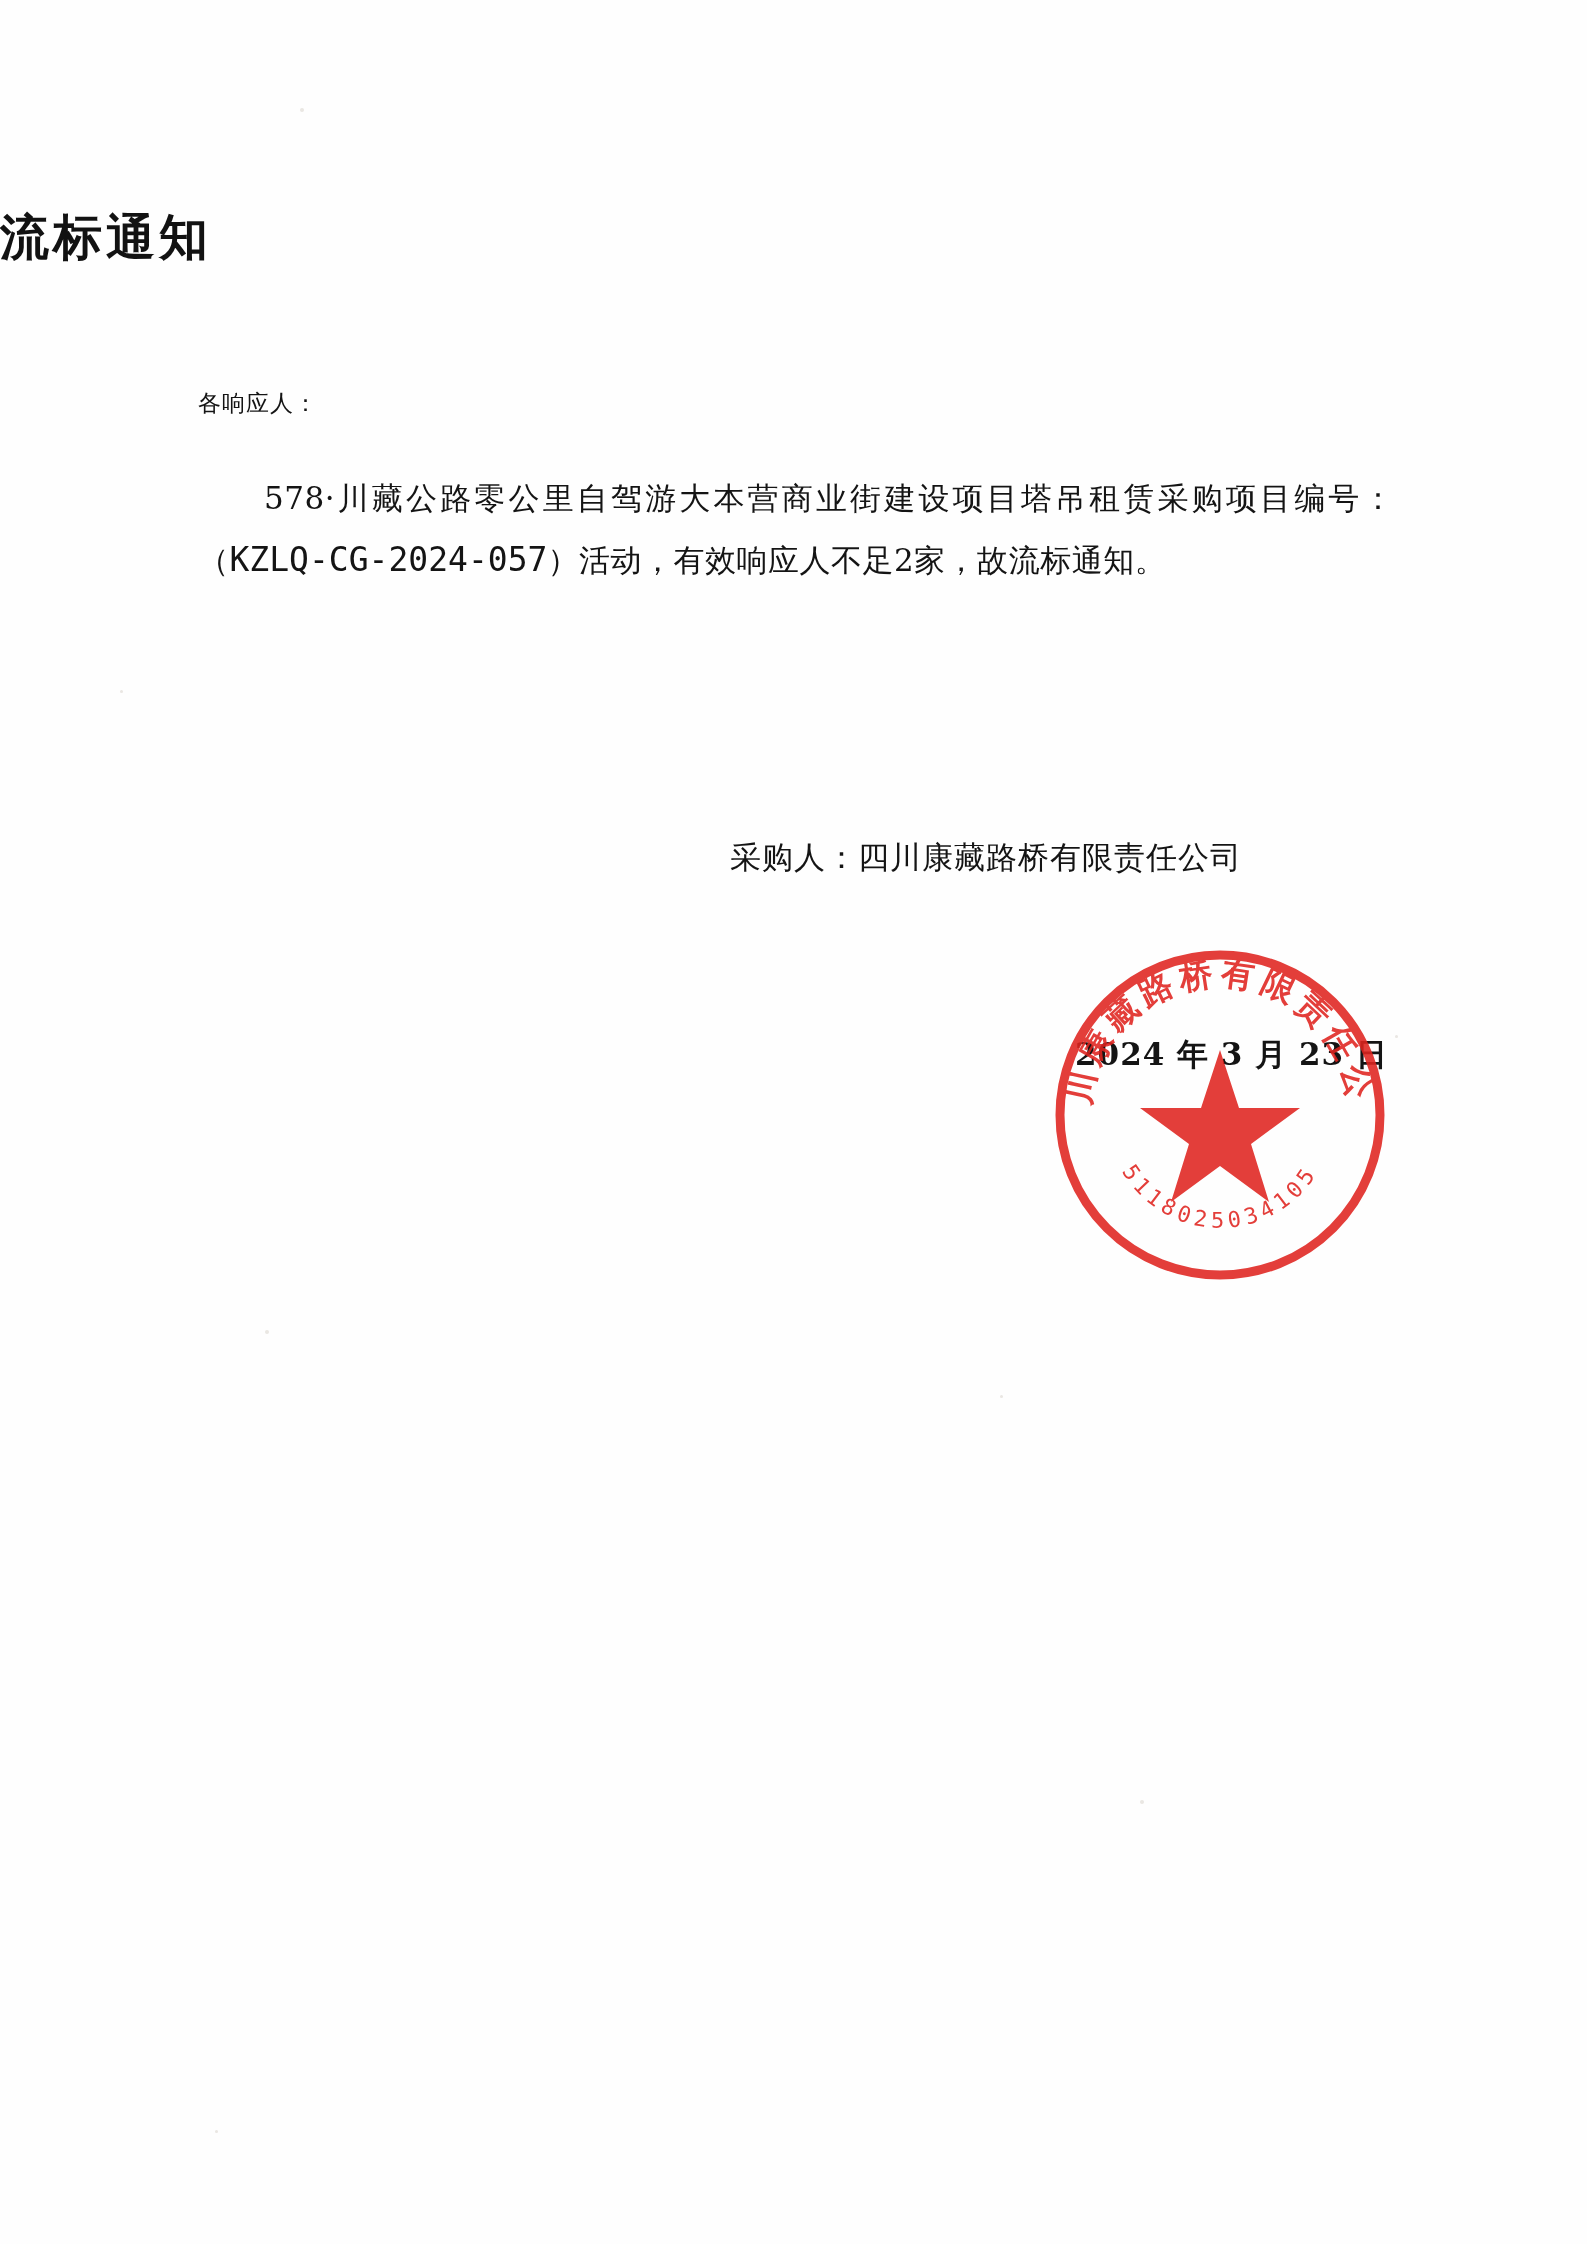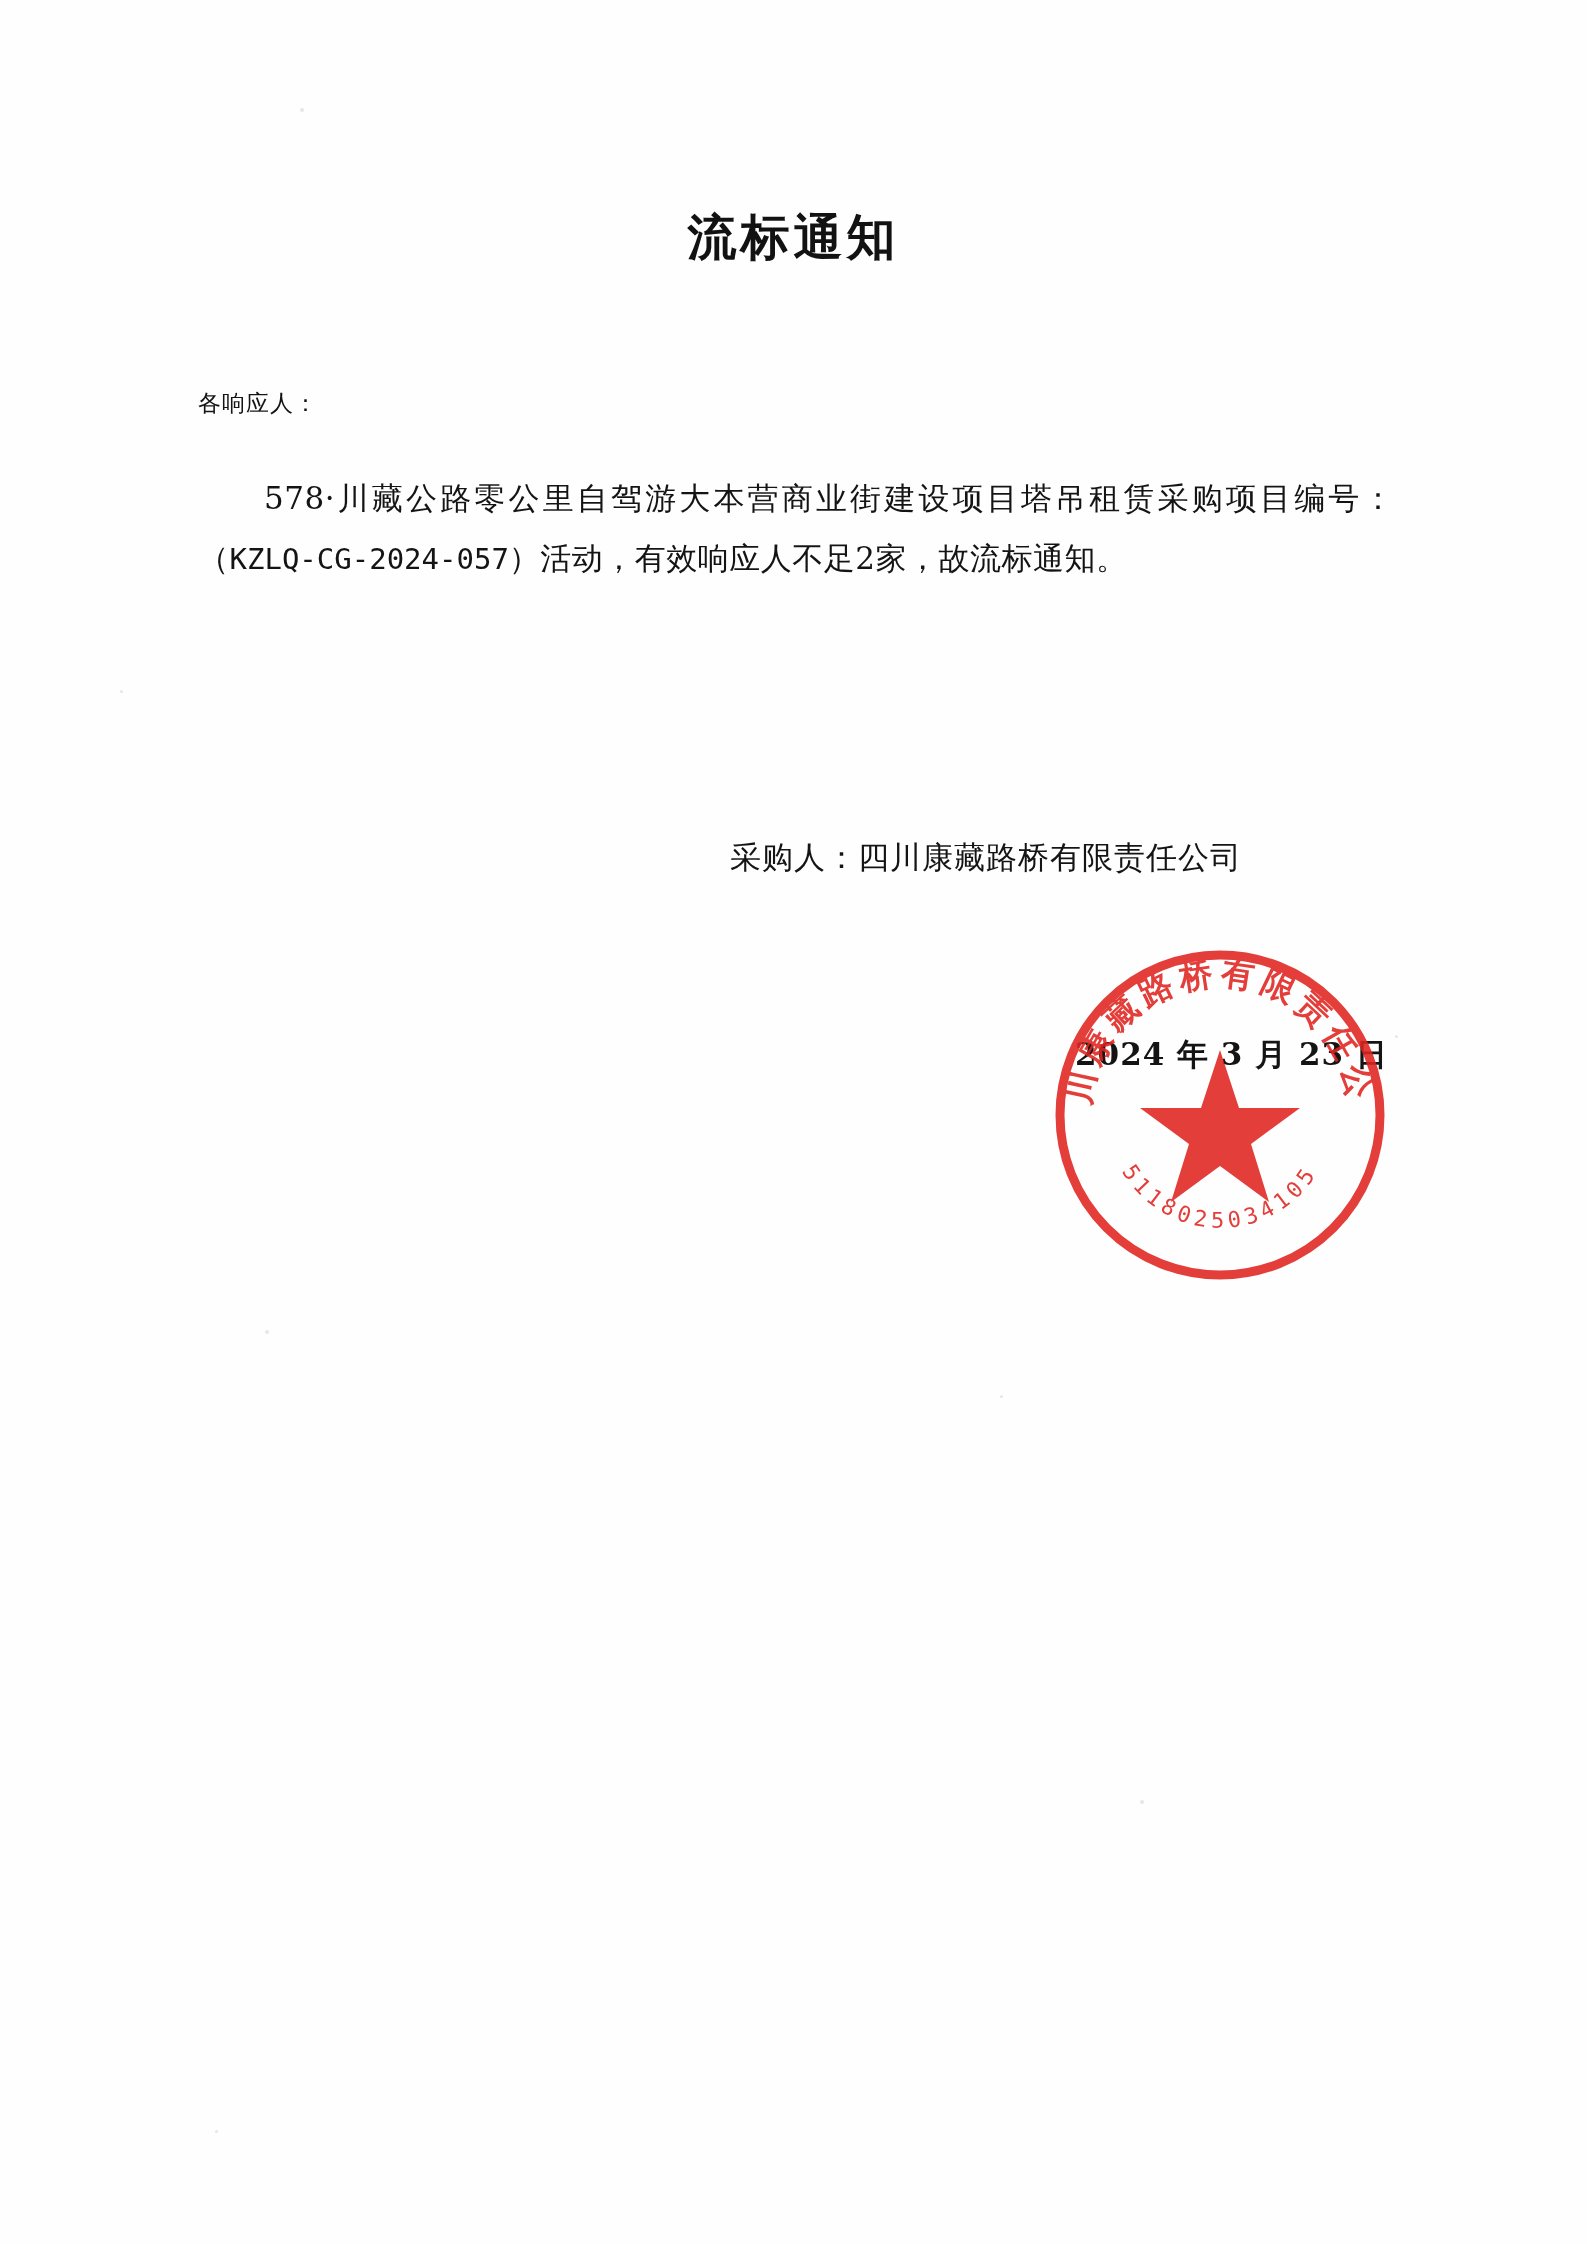--- a/index.html
+++ b/index.html
@@ -24,21 +24,20 @@
     position: absolute;
     background: #d8d4cc;
     border-radius: 50%;
     opacity: 0.55;
   }
   .doc-title {
     position: absolute;
     top: 205px;
     left: 0;
     width: 100%;
-    text-align: center;
     font-size: 49px;
     font-weight: bold;
     letter-spacing: 4px;
     font-family: "DejaVu Serif", "Liberation Serif", serif;
     color: #121212;
   }
   .salutation {
     position: absolute;
     top: 388px;
     left: 198px;
@@ -56,21 +55,21 @@
     letter-spacing: 0.5px;
     color: #141414;
     text-align: justify;
   }
   .body-block .indent {
     display: inline-block;
     width: 66px;
   }
   .mono-inline {
     font-family: "DejaVu Sans Mono", "Liberation Mono", monospace;
-    font-size: 29px;
+    font-size: 33px;
     letter-spacing: 0px;
   }
   .signer {
     position: absolute;
     top: 837px;
     left: 730px;
     font-size: 31px;
     letter-spacing: 1px;
     color: #141414;
     white-space: nowrap;

